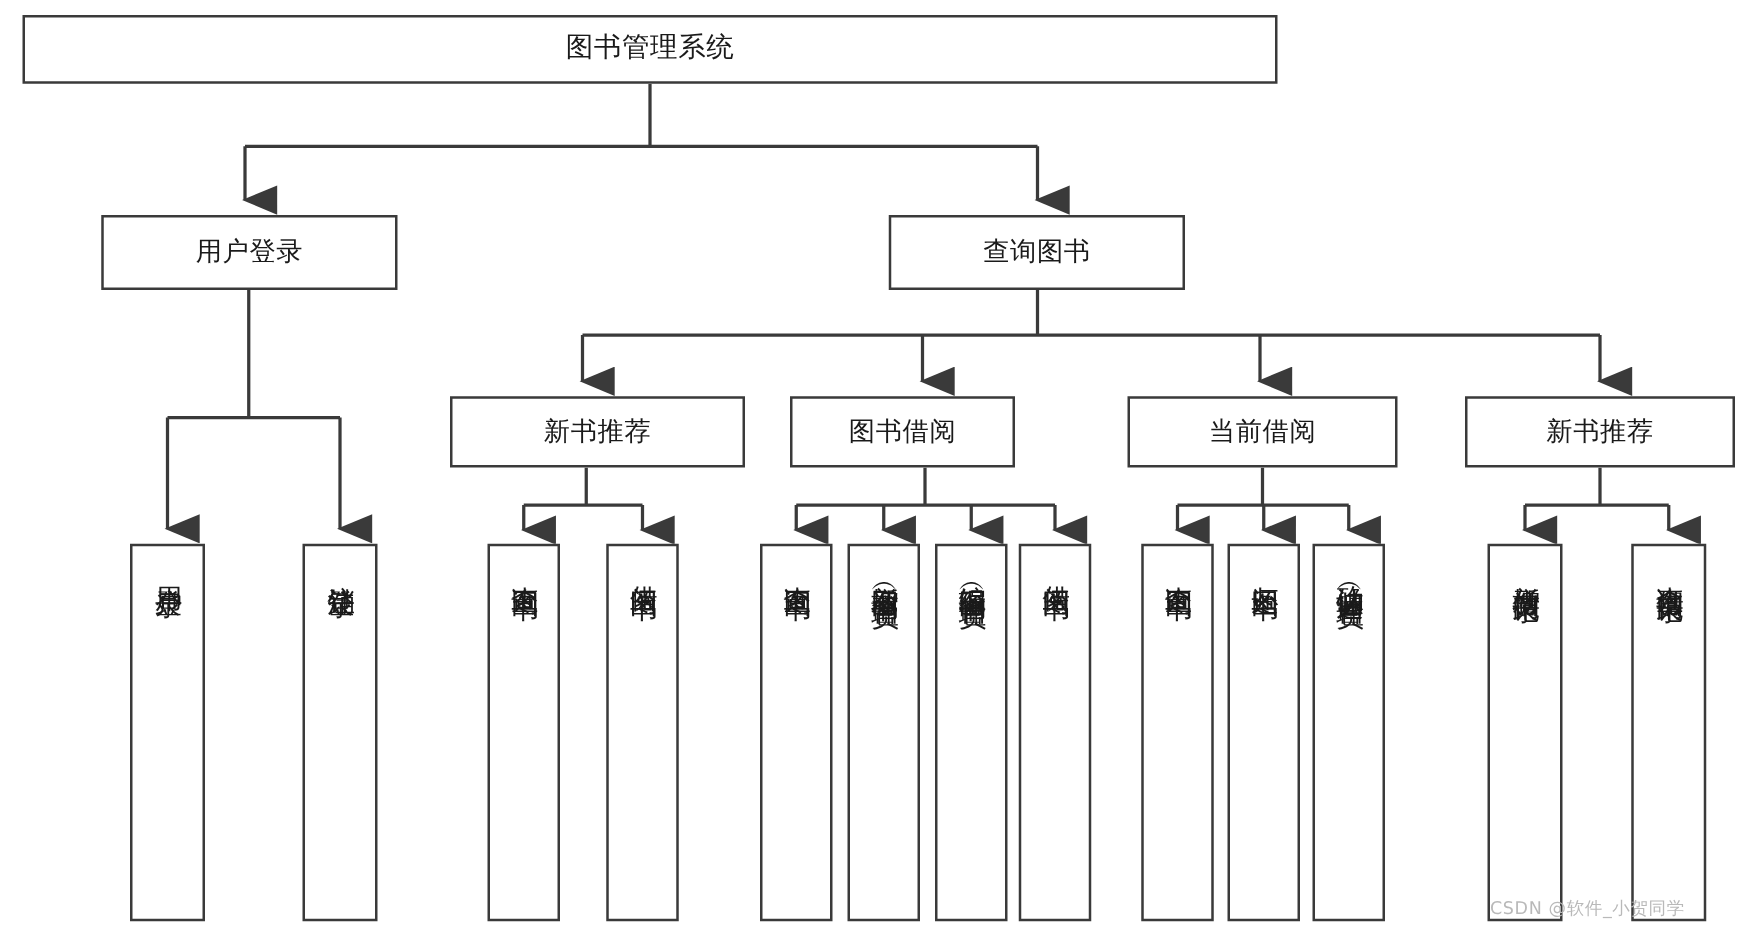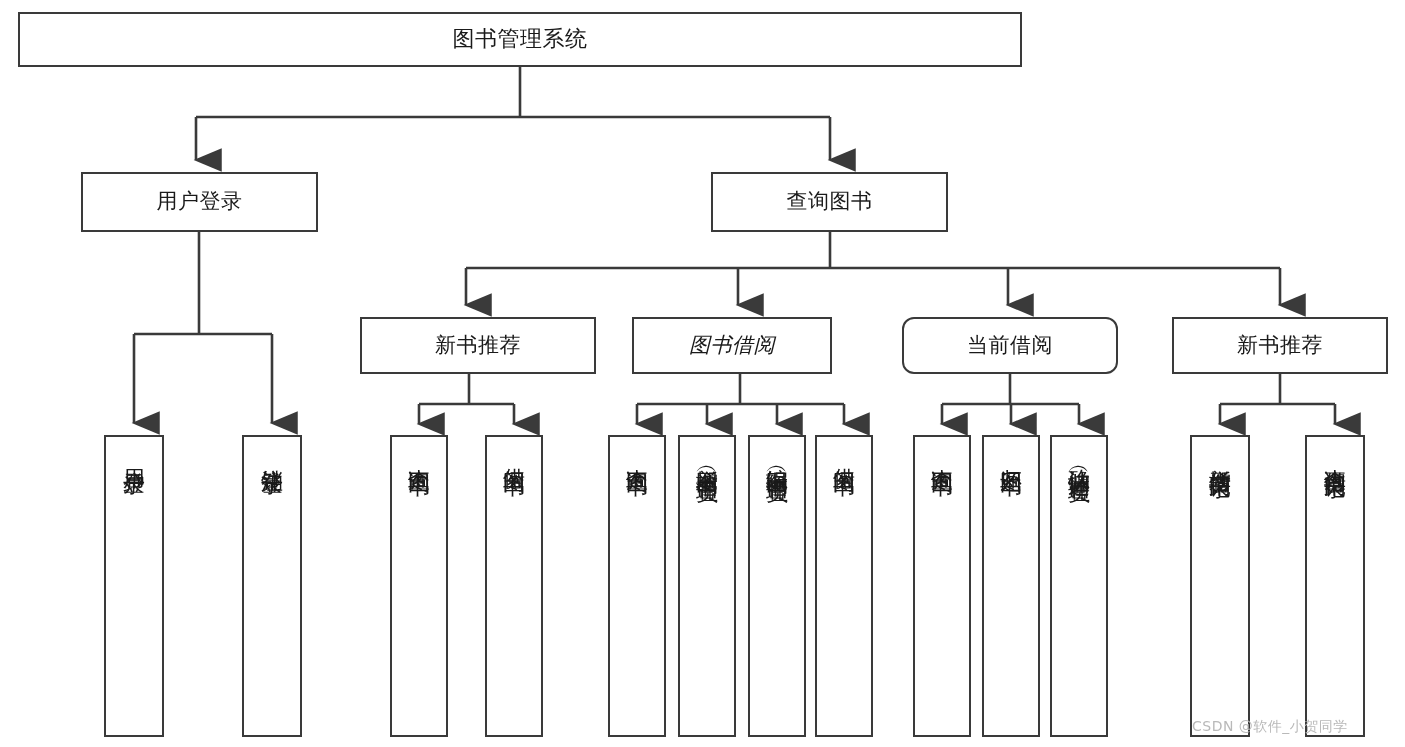--- a/index.html
+++ b/index.html
@@ -134,24 +134,24 @@
   <div class="node horiz" style="left:81px; top:172px; width:237px; height:60px;">
     <span class="lbl">用户登录</span>
   </div>
   <div class="node horiz" style="left:711px; top:172px; width:237px; height:60px;">
     <span class="lbl">查询图书</span>
   </div>
 
   <div class="node horiz" style="left:360px; top:317px; width:236px; height:57px;">
     <span class="lbl">新书推荐</span>
   </div>
-  <div class="node horiz" style="left:632px; top:317px; width:200px; height:57px;font-style:italic;">
+  <div class="node horiz" style="left:632px; top:317px; width:180px; height:57px;">
     <span class="lbl">图书借阅</span>
   </div>
-  <div class="node horiz" style="left:902px; top:317px; width:216px; height:57px;border-radius:12px;">
+  <div class="node horiz" style="left:902px; top:317px; width:216px; height:57px;">
     <span class="lbl">当前借阅</span>
   </div>
   <div class="node horiz" style="left:1172px; top:317px; width:216px; height:57px;">
     <span class="lbl">新书推荐</span>
   </div>
 
   <div class="node vert" style="left:104px; top:435px; width:60px; height:302px;">
     <span class="lbl">用户登录</span>
   </div>
   <div class="node vert" style="left:242px; top:435px; width:60px; height:302px;">

